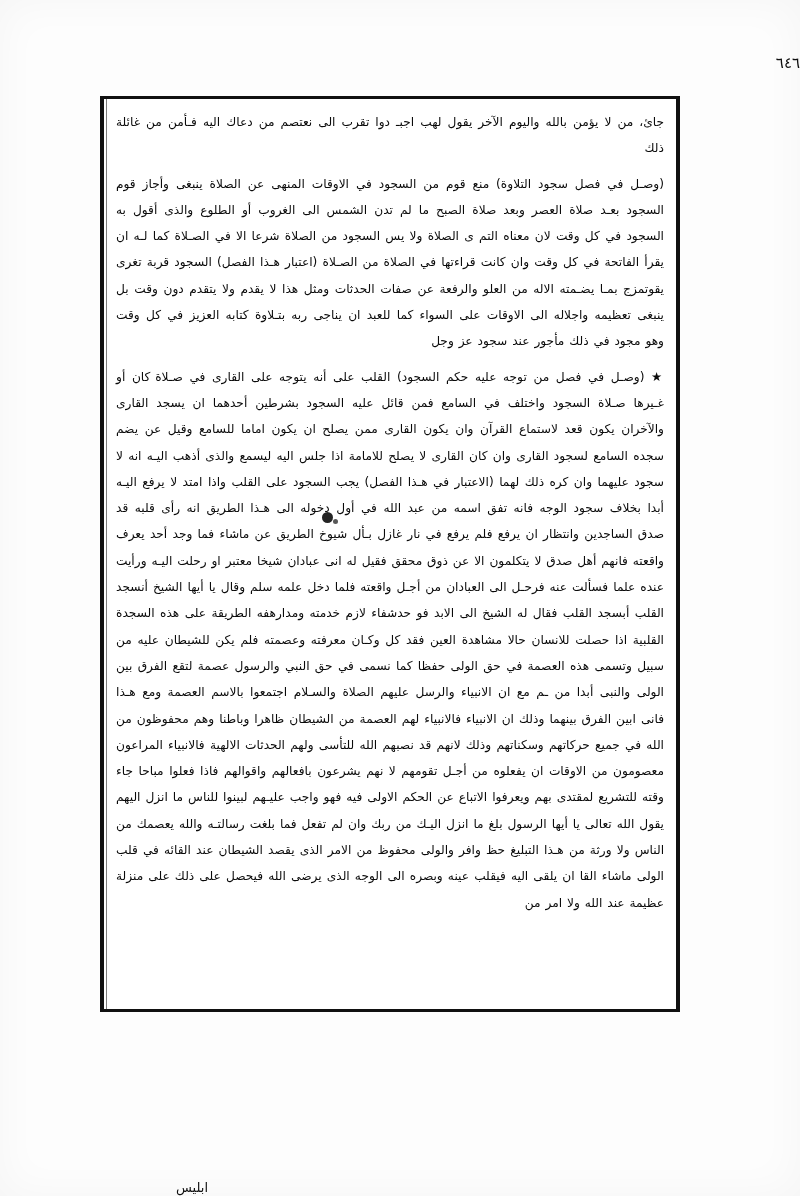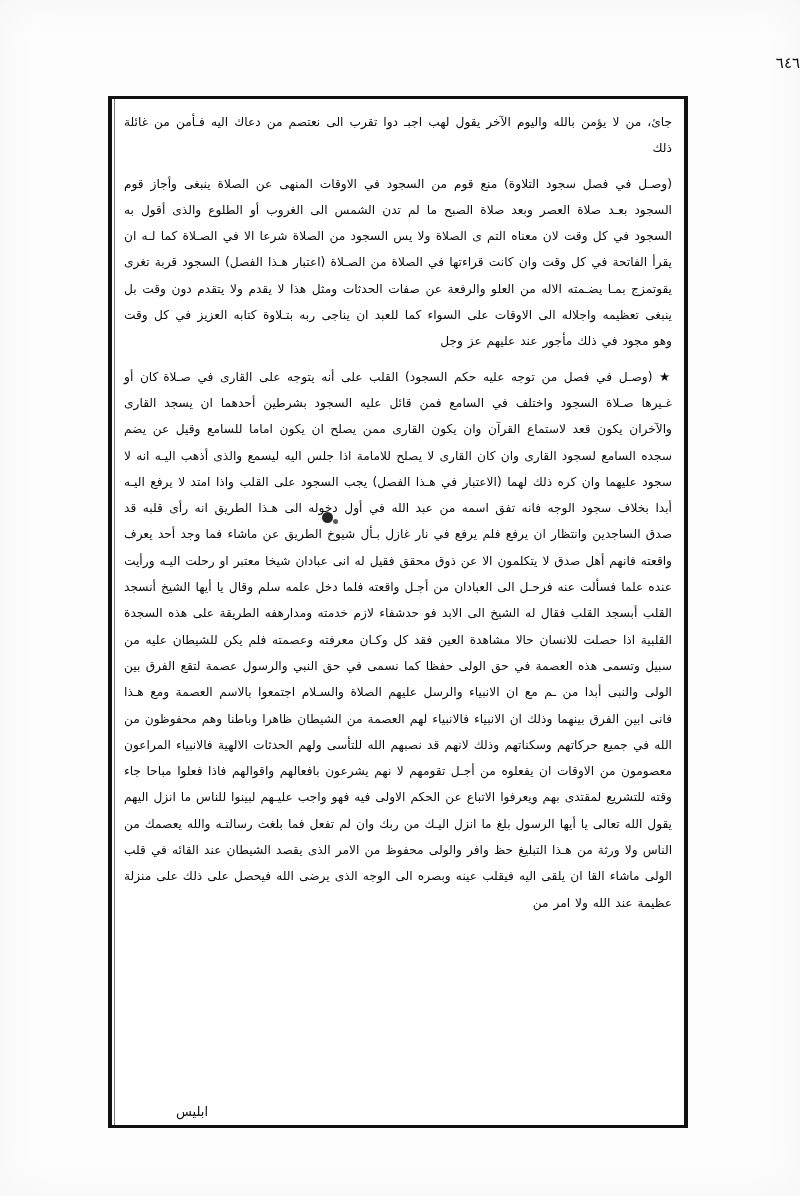--- a/index.html
+++ b/index.html
@@ -29,23 +29,23 @@
     font-size: 15px;
     letter-spacing: 1px;
     color: #111;
     direction: rtl;
     font-family: "DejaVu Sans", sans-serif;
   }
   
   .text-frame {
     position: absolute;
     top: 96px;
-    left: 108px;
+    left: 100px;
     width: 580px;
-    height: 1032px;
+    height: 916px;
     border-left: 4px solid #111;
     border-right: 4px solid #111;
     border-top: 3px solid #111;
     border-bottom: 3px solid #111;
     box-sizing: border-box;
     background: #ffffff;
     overflow: hidden;
   }
   .text-frame::before {
     
@@ -93,21 +93,21 @@
   .ink-blot.small {
     top: 519px;
     left: 333px;
     width: 5px;
     height: 5px;
     opacity: .7;
   }
   
   .catchword {
     position: absolute;
-    top: 1104px;
+    top: 1180px;
     left: 176px;
     font-size: 13px;
     direction: rtl;
     color: #111;
     font-family: "DejaVu Sans", sans-serif;
   }
   
   .scan-edge {
     position: absolute;
     inset: 0;
@@ -133,21 +133,21 @@
       <div class="para-gap"></div>
 
       <p>
         <span>(وصـل في فصل سجود التلاوة) منع قوم من السجود في الاوقات المنهى عن الصلاة ينبغى وأجاز</span>
         <span>قوم السجود بعـد صلاة العصر وبعد صلاة الصبح ما لم تدن الشمس الى الغروب أو الطلوع</span>
         <span>والذى أقول به السجود في كل وقت لان معناه التم ى الصلاة ولا يس السجود من الصلاة شرعا</span>
         <span>الا في الصـلاة كما لـه ان يقرأ الفاتحة في كل وقت وان كانت قراءتها في الصلاة من الصـلاة</span>
         <span>(اعتبار هـذا الفصل) السجود قربة تغرى يقوتمزج بمـا يضـمته الاله من العلو والرفعة عن</span>
         <span>صفات الحدثات ومثل هذا لا يقدم ولا يتقدم دون وقت بل ينبغى تعظيمه واجلاله الى الاوقات على</span>
         <span>السواء كما للعبد ان يناجى ربه بتـلاوة كتابه العزيز في كل وقت وهو مجود في ذلك مأجور</span>
-        <span>عند عليهم عز وجل</span>
+        <span>عند سجود عز وجل</span>
       </p>
 
       <div class="para-gap"></div>
 
       <p>
         <span class="seg-marker">★</span>
         <span>(وصـل في فصل من توجه عليه حكم السجود) القلب على أنه يتوجه على القارى في</span>
         <span>صـلاة كان أو غـيرها صـلاة السجود واختلف في السامع فمن قائل عليه السجود بشرطين</span>
         <span>أحدهما ان يسجد القارى والآخران يكون قعد لاستماع القرآن وان يكون القارى ممن</span>
         <span>يصلح ان يكون اماما للسامع وقيل عن يضم سجده السامع لسجود القارى وان كان القارى</span>

